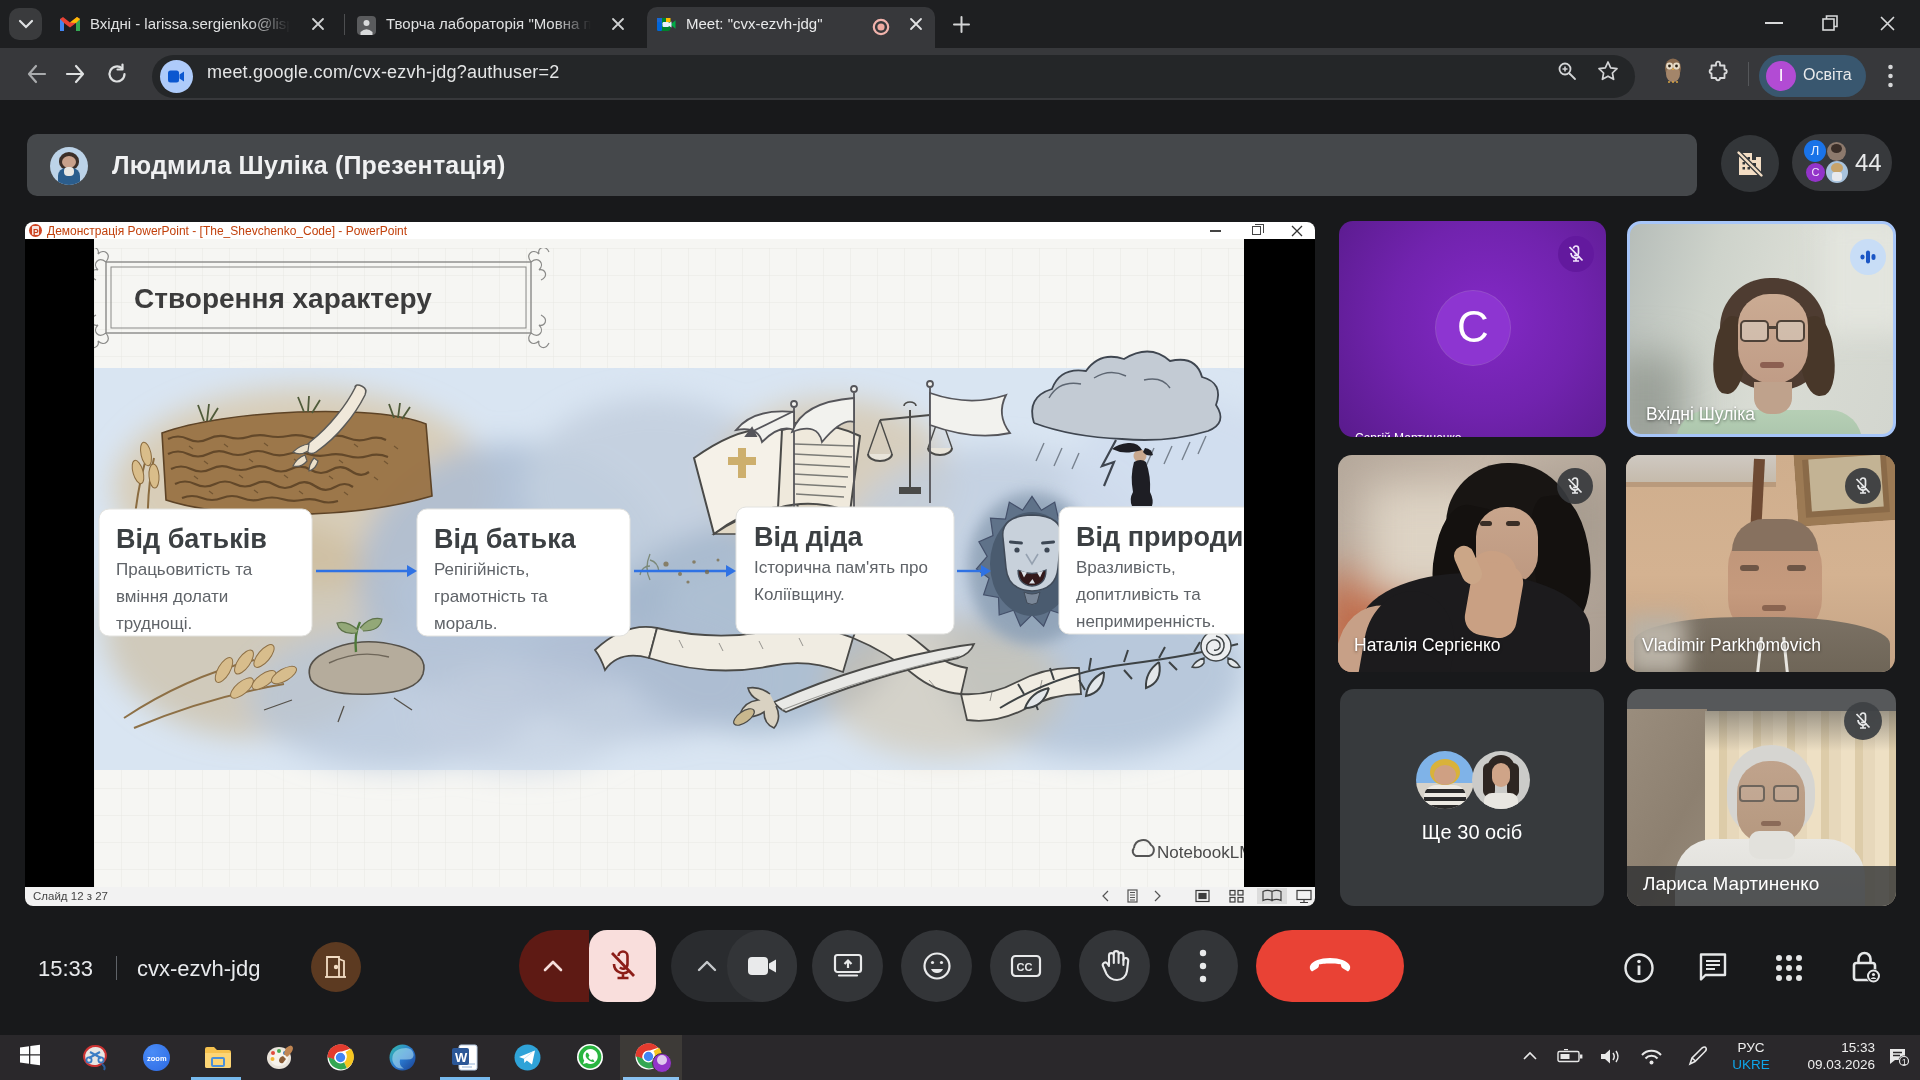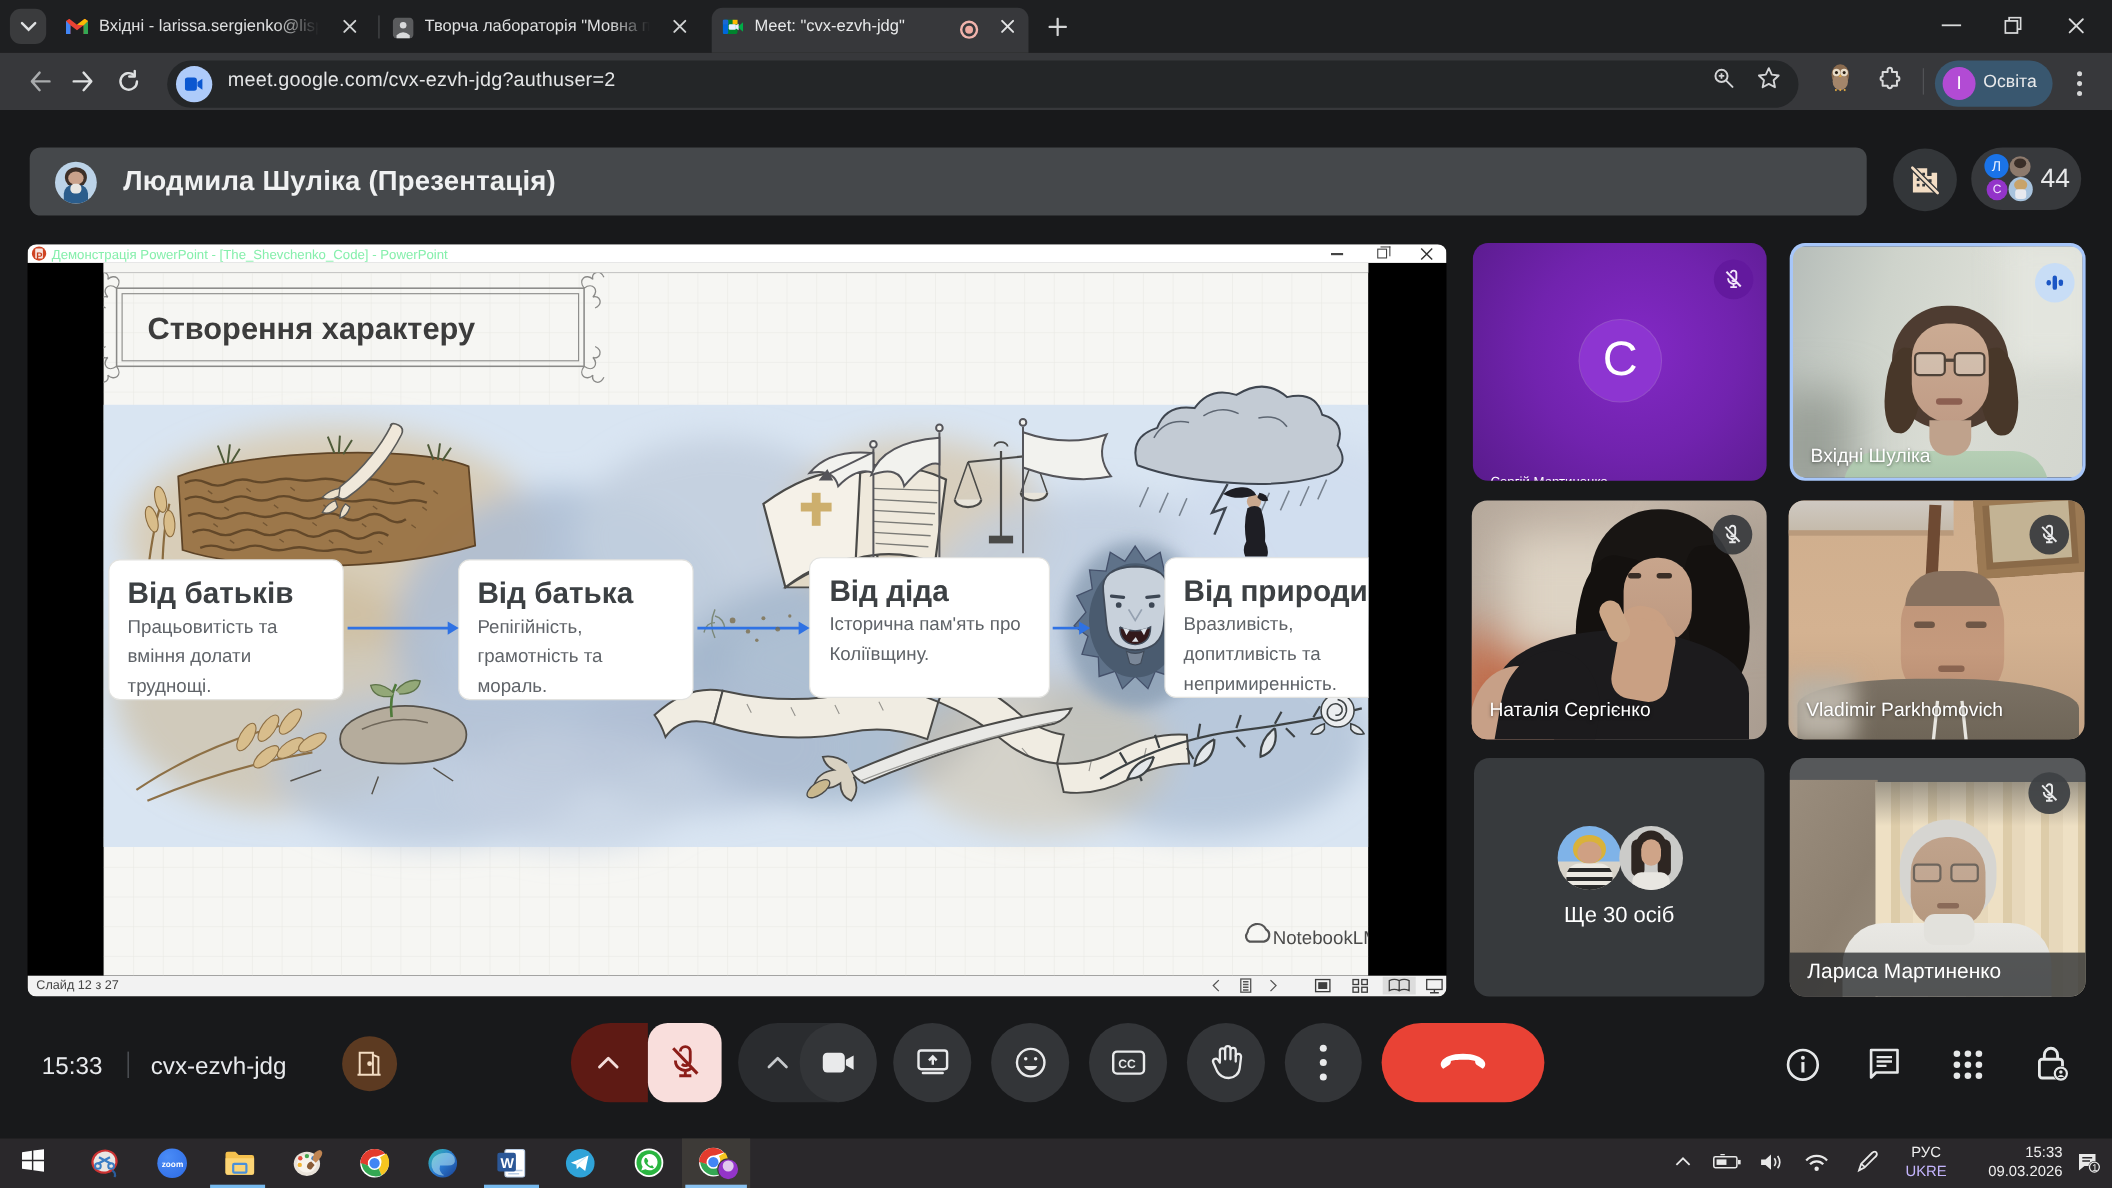--- a/index.html
+++ b/index.html
@@ -147,21 +147,21 @@
 <div class="abs" style="left:1831px;top:163px;width:12px;height:10px;border-radius:50%;background:#c8a36a;"></div>
 <div class="abs" style="left:1832px;top:172px;width:10px;height:9px;border-radius:3px;background:#e8e9ee;"></div>
 <div class="abs" style="left:1855px;top:149px;font-size:24px;color:#e8e9ea;">44</div>
 
 <div class="abs" style="left:25px;top:222px;width:1290px;height:684px;background:#000;border-radius:8px;overflow:hidden;">
   <div class="abs" style="left:0;top:0;width:1290px;height:17px;background:#ffffff;"></div>
   <div class="abs" style="left:69px;top:17px;width:1150px;height:9px;background:#f6f6f3;"></div>
   <div class="abs" style="left:4px;top:2px;width:13px;height:13px;border-radius:6.5px;background:#d04423;"></div>
   <div class="abs" style="left:7px;top:4px;width:7px;height:9px;background:#fff;opacity:.85;border-radius:1px;"></div>
   <div class="abs" style="left:8px;top:5px;color:#c43e1c;font-size:8.5px;font-weight:bold;">P</div>
-  <div class="abs" style="left:22px;top:2px;font-size:12px;color:#86efac;">Демонстрація PowerPoint - [The_Shevchenko_Code] - PowerPoint</div>
+  <div class="abs" style="left:22px;top:2px;font-size:12px;color:#c2410c;">Демонстрація PowerPoint - [The_Shevchenko_Code] - PowerPoint</div>
   <div class="abs" style="left:1185px;top:8px;width:11px;height:1.5px;background:#444;"></div>
   <div class="abs" style="left:1227px;top:4px;width:9px;height:9px;border:1.4px solid #444;"></div>
   <div class="abs" style="left:1230px;top:2px;width:9px;height:9px;border:1.4px solid #444;border-bottom:none;border-left:none;"></div>
   <svg class="abs" style="left:1266px;top:3px" width="12" height="12" viewBox="0 0 12 12">
       <path d="M1 1 L11 11 M11 1 L1 11" stroke="#333" stroke-width="1.3"></path>
     </svg>
 
   <div class="abs" style="left:0;top:665px;width:1290px;height:19px;background:#f2f2f2;"></div>
   <div class="abs" style="left:8px;top:668px;font-size:11.5px;color:#444;">Слайд 12 з 27</div>
   <svg class="abs" style="left:1074px;top:666px" width="215" height="16" viewBox="0 0 215 16">
@@ -792,21 +792,21 @@
     </svg>
   <svg class="abs" style="left:1640px;top:13px" width="23" height="17" viewBox="0 0 23 17">
       <path d="M2 7 a 13 13 0 0 1 19 0" stroke="#e8e8e8" stroke-width="2" fill="none"></path>
       <path d="M5.5 10.5 a 8 8 0 0 1 12 0" stroke="#e8e8e8" stroke-width="2" fill="none"></path>
       <circle cx="11.5" cy="14.5" r="2" fill="#e8e8e8"></circle>
     </svg>
   <svg class="abs" style="left:1686px;top:11px" width="22" height="22" viewBox="0 0 22 22">
       <path d="M4 18 L6 12 L16 2 Q 19 0 20 2 Q 21 4 18.5 6 L9 15.5 Z M6 12 L9.5 15" stroke="#e8e8e8" stroke-width="1.6" fill="none"></path>
     </svg>
   <div class="abs" style="left:1728px;top:5px;width:46px;height:16px;font-size:13.5px;color:#eee;text-align:center;">РУС</div>
-  <div class="abs" style="left:1728px;top:22px;width:46px;height:16px;font-size:13.5px;color:#c4b5fd;text-align:center;">UKRE</div>
+  <div class="abs" style="left:1728px;top:22px;width:46px;height:16px;font-size:13.5px;color:#0ea5e9;text-align:center;">UKRE</div>
   <div class="abs" style="left:1790px;top:5px;width:85px;height:16px;font-size:13.5px;color:#eee;text-align:right;">15:33</div>
   <div class="abs" style="left:1790px;top:22px;width:85px;height:16px;font-size:13.5px;color:#eee;text-align:right;">09.03.2026</div>
   <svg class="abs" style="left:1888px;top:12px" width="22" height="20" viewBox="0 0 22 20">
       <path d="M2 2 L17 2 L17 13 L7 13 L2 17 Z" fill="#e8e8e8"></path>
       <path d="M5 5.5 L14 5.5 M5 8.5 L12 8.5" stroke="#2a282b" stroke-width="1.4"></path>
       <circle cx="16" cy="14" r="5.5" fill="#2a282b"></circle>
       <circle cx="16" cy="14" r="4.5" fill="none" stroke="#e8e8e8" stroke-width="1.2"></circle>
       <text x="13.8" y="17.5" font-size="9" fill="#e8e8e8" font-family="Liberation Sans">1</text>
     </svg>
 </div>

